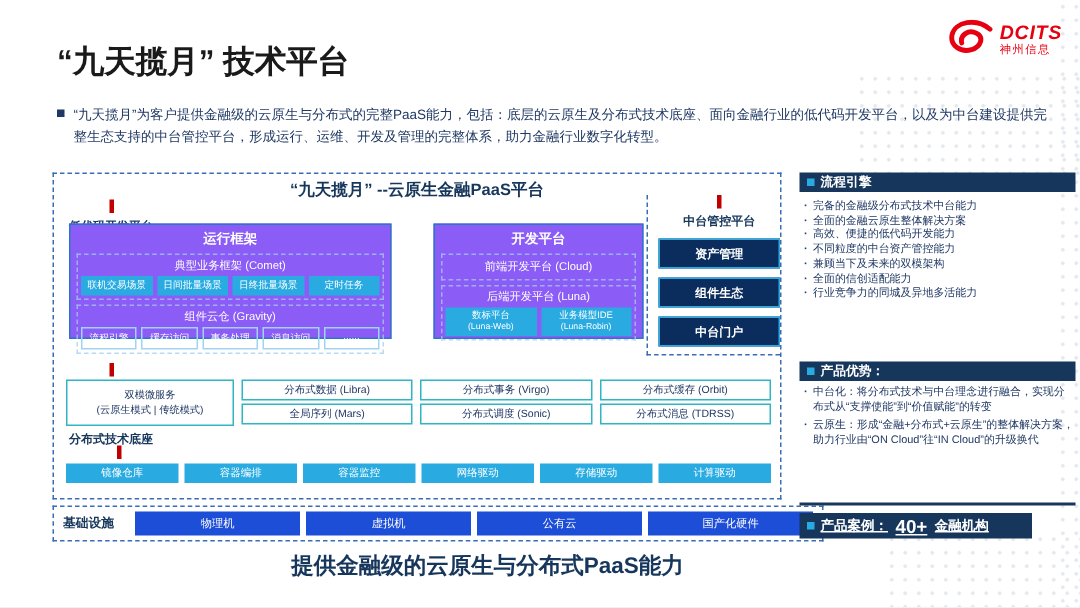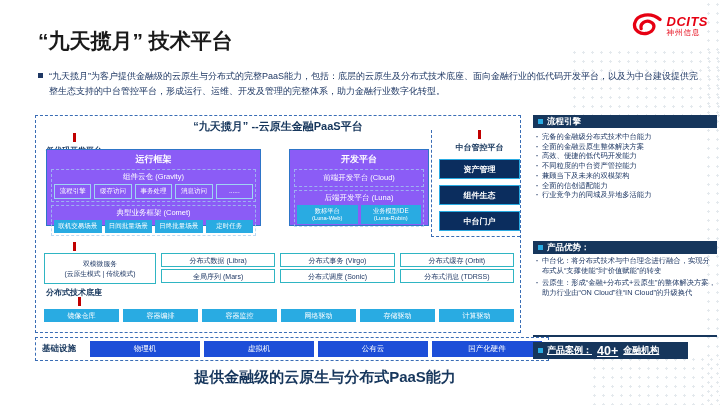--- a/index.html
+++ b/index.html
@@ -115,36 +115,36 @@
     <div class="diagram-title">“九天揽月” --云原生金融PaaS平台</div>
 
     <div class="sec-label" style="left:10px;top:17px;">
       <span class="rbar"></span>
       <span>低代码开发平台</span>
     </div>
 
     <div class="box-navy runtime">
       <div class="box-h">运行框架</div>
       <div class="sub">
+        <div class="sub-t">典型业务框架 (Comet)</div>
+        <div class="chips">
+          <span class="chip cyan">联机交易场景</span>
+          <span class="chip cyan">日间批量场景</span>
+          <span class="chip cyan">日终批量场景</span>
+          <span class="chip cyan">定时任务</span>
+        </div>
+      </div>
+      <div class="sub">
         <div class="sub-t">组件云仓 (Gravity)</div>
         <div class="chips">
           <span class="chip outline">流程引擎</span>
           <span class="chip outline">缓存访问</span>
           <span class="chip outline">事务处理</span>
           <span class="chip outline">消息访问</span>
           <span class="chip outline">......</span>
-        </div>
-      </div>
-      <div class="sub">
-        <div class="sub-t">典型业务框架 (Comet)</div>
-        <div class="chips">
-          <span class="chip cyan">联机交易场景</span>
-          <span class="chip cyan">日间批量场景</span>
-          <span class="chip cyan">日终批量场景</span>
-          <span class="chip cyan">定时任务</span>
         </div>
       </div>
     </div>
 
     <div class="box-navy devplat">
       <div class="box-h">开发平台</div>
       <div class="sub vela">前端开发平台 (Cloud)</div>
       <div class="sub">
         <div class="sub-t">后端开发平台 (Luna)</div>
         <div class="chips">

